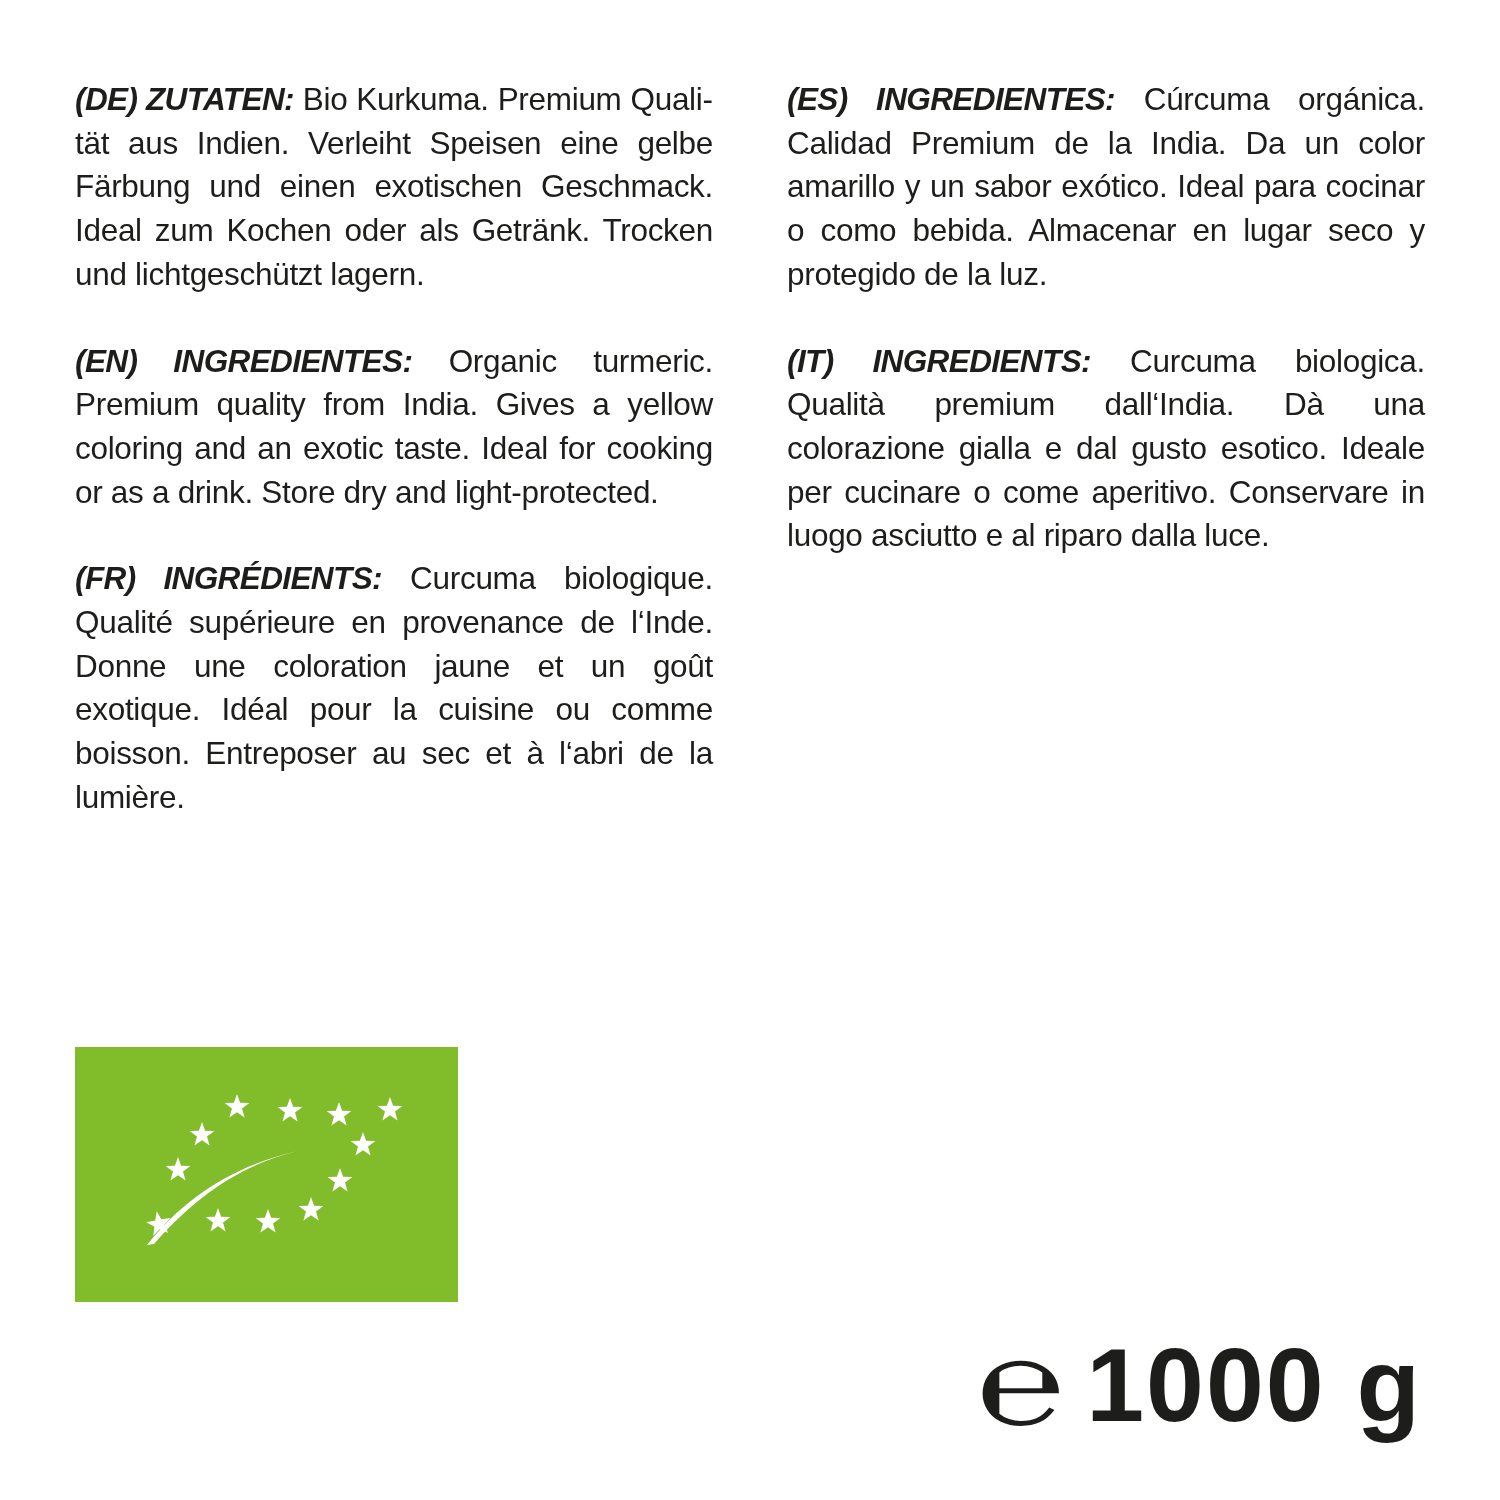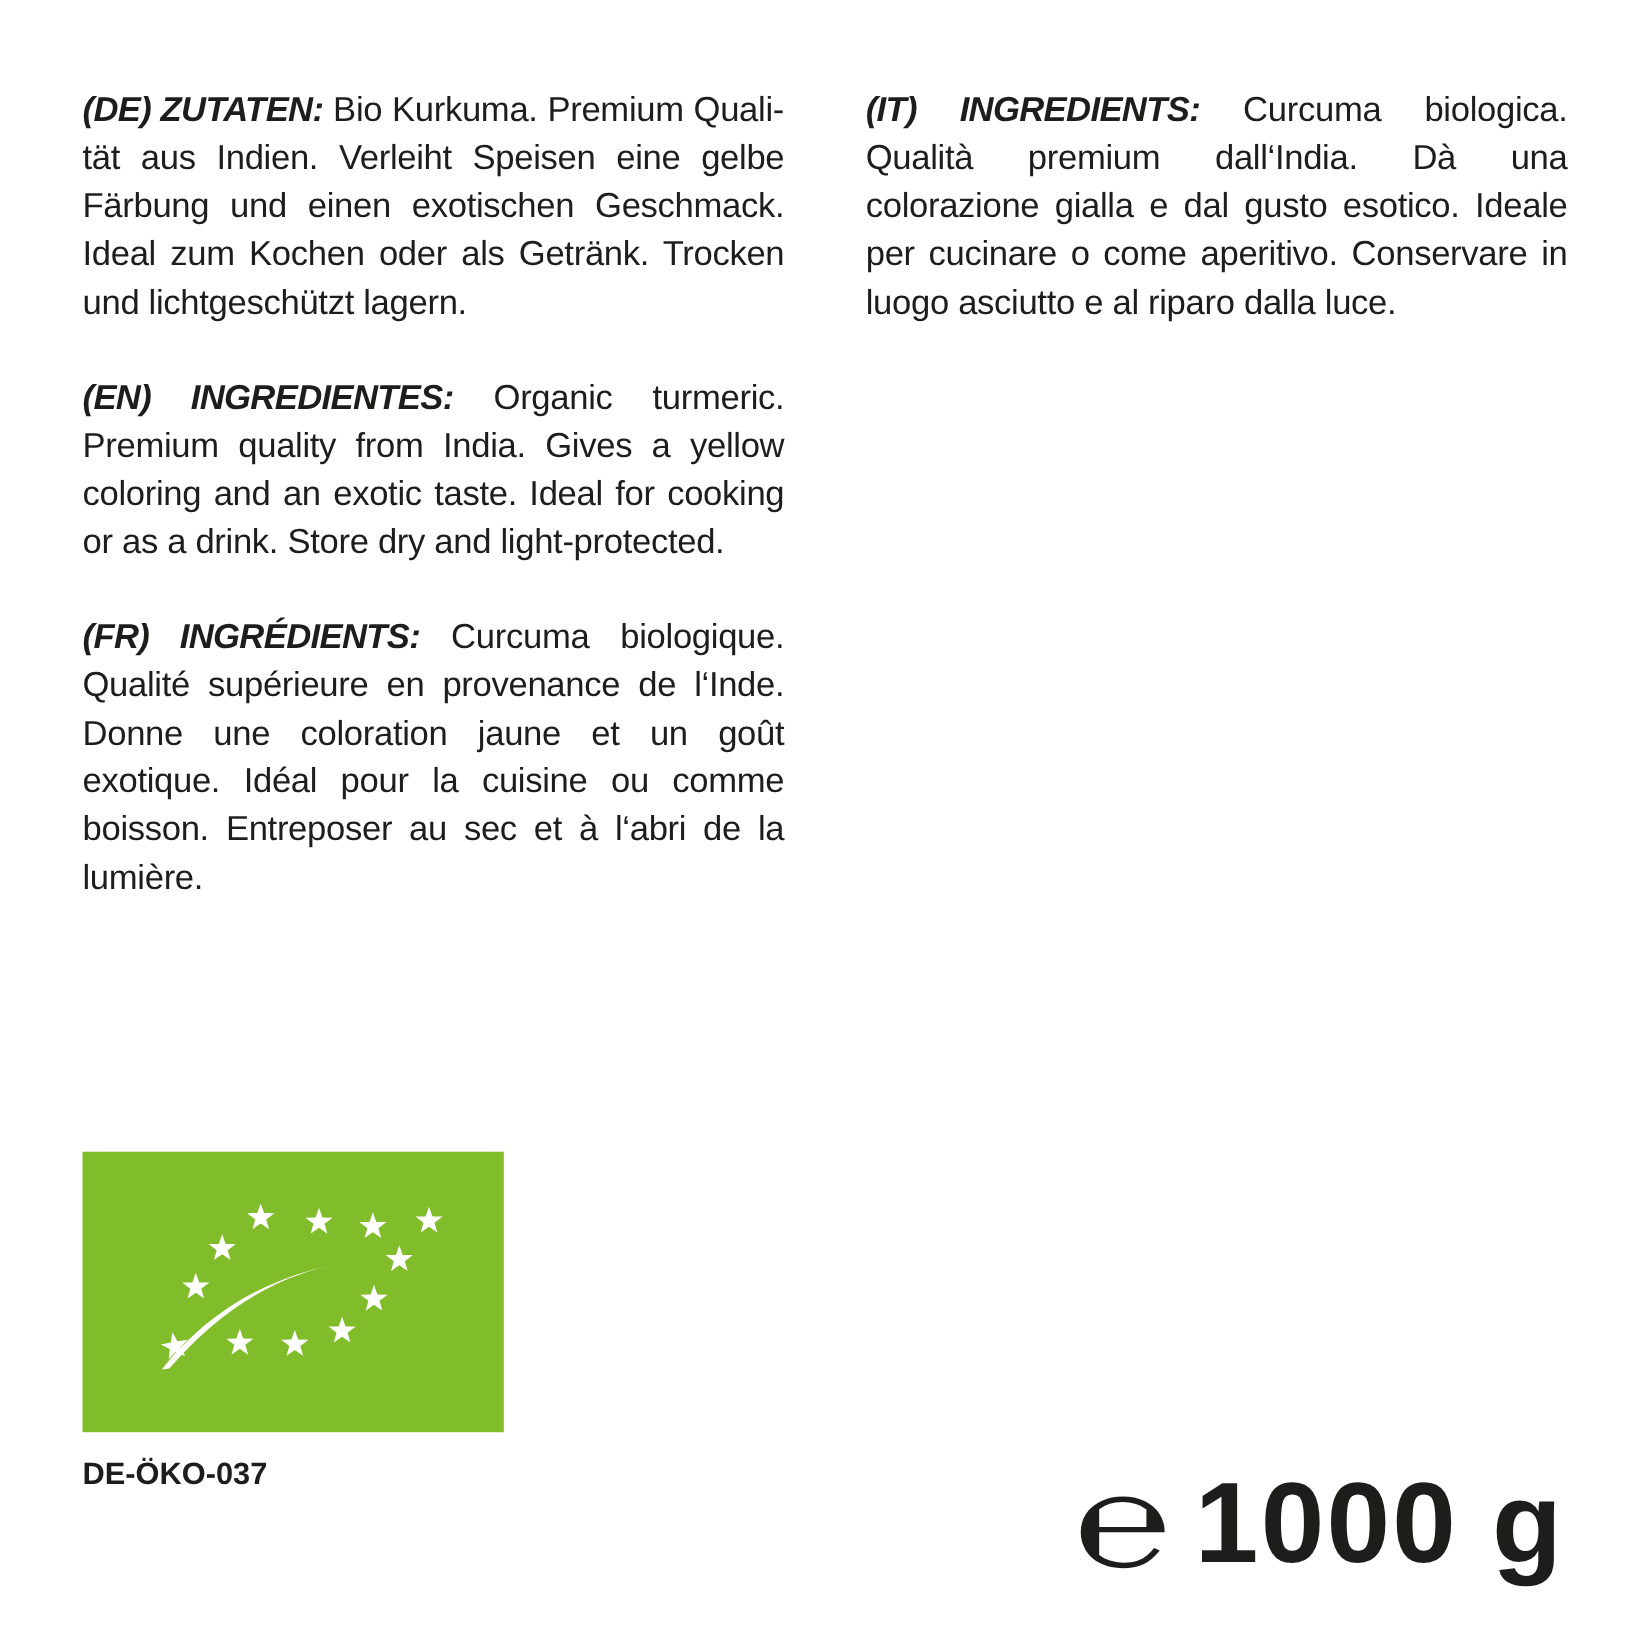--- a/index.html
+++ b/index.html
@@ -22,20 +22,21 @@
 </head>
 <body>
 
 <div class="col left">
   <p class="block"><span class="label">(DE) ZUTATEN:</span><span> Bio Kurkuma. Premium Quali­tät aus Indien. Verleiht Speisen eine gelbe Fär­bung und einen exotischen Geschmack. Ideal zum Kochen oder als Getränk. Trocken und lichtgeschützt lagern.</span></p>
   <p class="block"><span class="label">(EN) INGREDIENTES:</span><span> Organic turmeric. Premi­um quality from India. Gives a yellow coloring and an exotic taste. Ideal for cooking or as a drink. Store dry and light-protected.</span></p>
   <p class="block"><span class="label">(FR) INGRÉDIENTS:</span><span> Curcuma biologique. Qua­lité supérieure en provenance de l‘Inde. Donne une coloration jaune et un goût exotique. Idéal pour la cuisine ou comme boisson. Entreposer au sec et à l‘abri de la lumière.</span></p>
 </div>
 
 <div class="col right">
+  <p class="block"><span class="label">(ES) INGREDIENTES:</span><span> Cúrcuma orgánica. Cali­dad Premium de la India. Da un color amarillo y un sabor exótico. Ideal para cocinar o como bebida. Almacenar en lugar seco y protegido de la luz.</span></p>
   <p class="block"><span class="label">(IT) INGREDIENTS:</span><span> Curcuma biologica. Qualità premium dall‘India. Dà una colorazione gialla e dal gusto esotico. Ideale per cucinare o come aperitivo. Conservare in luogo asciutto e al ripa­ro dalla luce.</span></p>
 </div>
 
 <div class="logo">
   <svg width="383" height="255" viewBox="0 0 383 255">
     <defs>
       <polygon id="st" points="0,-13 3.1,-4.2 12.4,-4 5,1.6 7.6,10.5 0,5.2 -7.6,10.5 -5,1.6 -12.4,-4 -3.1,-4.2" fill="#ffffff"></polygon>
     </defs>
     <use href="#st" x="84" y="177" transform="rotate(-10 84 177) translate(0 0)"></use>
     <use href="#st" x="143" y="174"></use>
@@ -47,19 +48,18 @@
     <use href="#st" x="264" y="68"></use>
     <use href="#st" x="215" y="64"></use>
     <use href="#st" x="162" y="60"></use>
     <use href="#st" x="127" y="88"></use>
     <use href="#st" x="103" y="123"></use>
     <path d="M72,198 C110,150 160,118 223,104 C165,118 120,150 79,197 Z" fill="#ffffff"></path>
   </svg>
 </div>
 
 <div class="cert">
-  <div class="code">DE-ÖKO-037</div>
 </div>
 
 <div class="weight">
   <span class="emark">℮</span>
   <span class="qty">1000 g</span>
 </div>
 
 </body></html>

